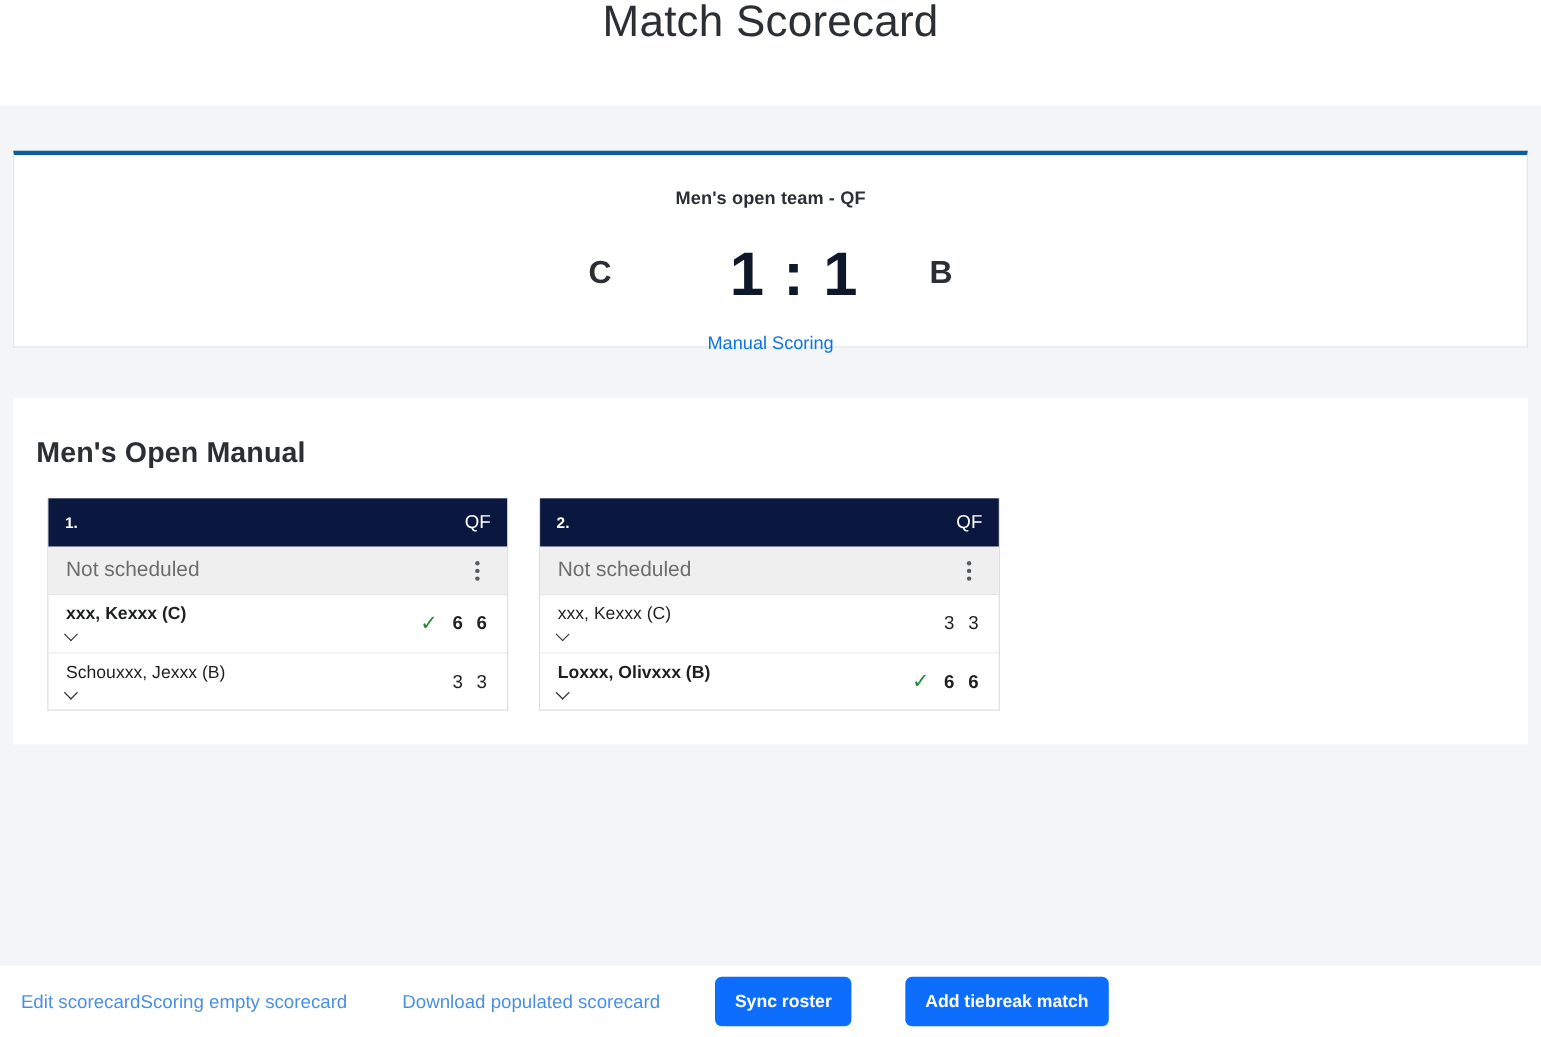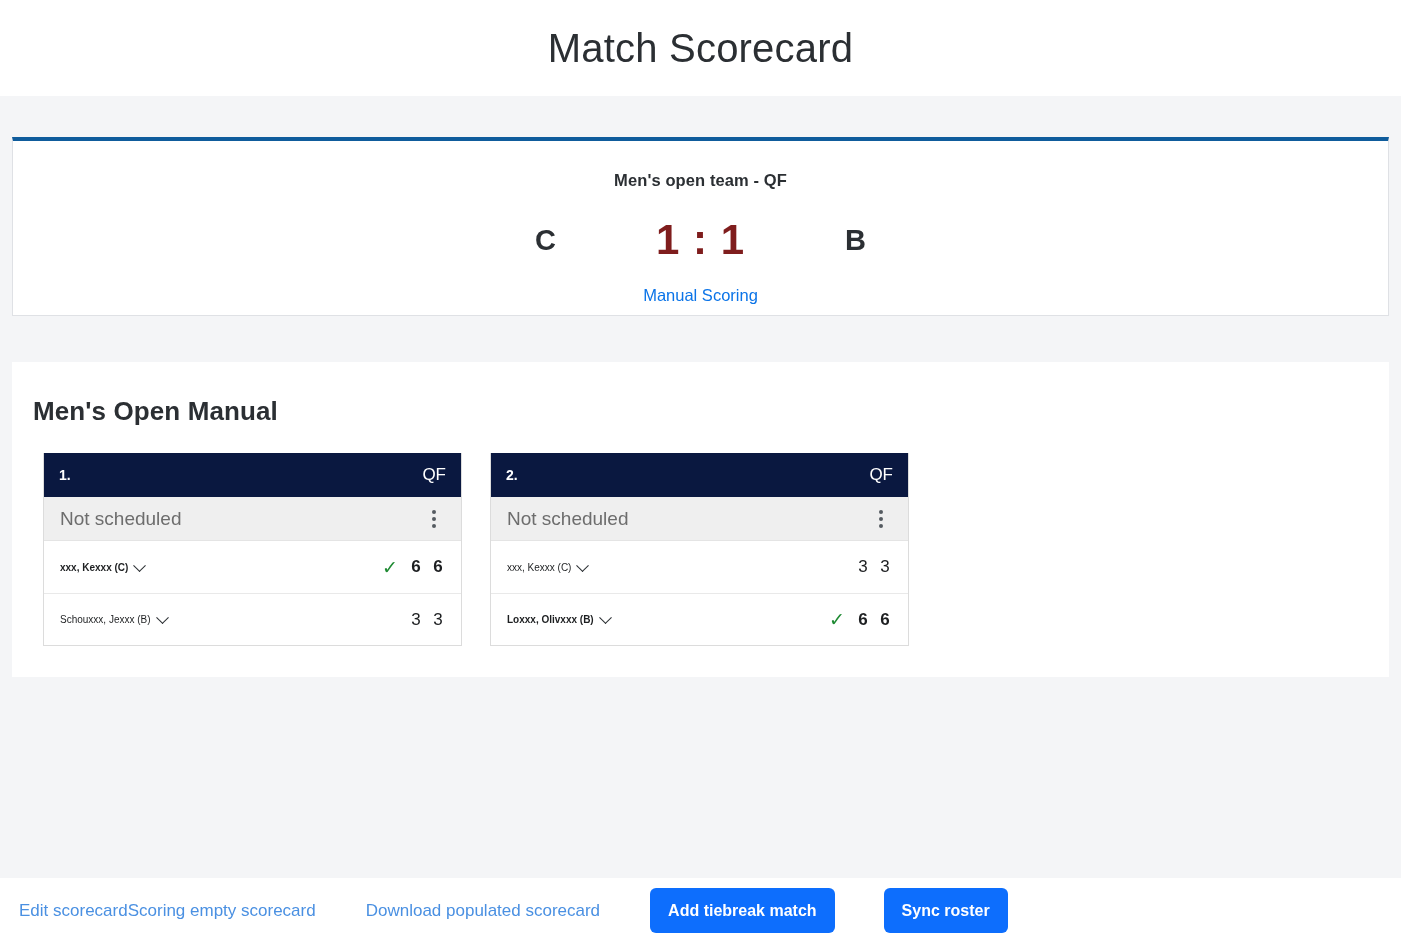--- a/index.html
+++ b/index.html
@@ -16,21 +16,21 @@
     color: #212529;
     overflow: hidden;
     position: relative;
   }
 
   
   .title-band {
     height: 96px;
     background: #ffffff;
     display: flex;
-    align-items: center;
+    align-items: flex-start;
     justify-content: center;
   }
   .page-title {
     font-size: 40px;
     font-weight: 400;
     color: #2b2f33;
     letter-spacing: 0.2px;
     line-height: 1;
     margin: 0;
   }
@@ -64,25 +64,25 @@
     gap: 0;
   }
   .team-letter {
     font-size: 29px;
     font-weight: 700;
     color: #2b2f33;
     width: 150px;
     text-align: center;
   }
   .score-value {
-    font-size: 42px;
-    font-weight: 700;
-    color: #7f1d1d;
+    font-size: 56px;
+    font-weight: 700;
+    color: #0f172a;
     width: 160px;
-    text-align: center;
+    text-align: right;
     letter-spacing: 1px;
   }
   .manual-scoring {
     display: block;
     text-align: center;
     margin-top: 22px;
     color: #0b74e8;
     font-size: 16.5px;
     text-decoration: none;
     font-weight: 400;
@@ -148,26 +148,27 @@
 
   .player-row {
     height: 52px;
     display: flex;
     align-items: center;
     justify-content: space-between;
     padding: 0 17px 0 16px;
   }
   .player-row + .player-row { border-top: 1px solid #e9e9e9; }
   .player-name {
-    font-size: 10px;
+    font-size: 16px;
     color: #1d1f21;
     display: inline-flex;
-    align-items: flex-end;
+    align-items: flex-start;
     gap: 7px;
     white-space: nowrap;
+    flex-direction: column;
   }
   .player-row.winner .player-name { font-weight: 700; }
   .chev {
     display: inline-block;
     width: 9px; height: 9px;
     border-right: 1.8px solid #2b2f33;
     border-bottom: 1.8px solid #2b2f33;
     transform: rotate(45deg) translate(-2px,-2px);
   }
   .scores {
@@ -327,15 +328,15 @@
 
   </div>
 </section>
 
 <div class="footer-gap"></div>
 
 <footer class="footer">
   <a href="#" class="footer-link primary fl-1">Edit scorecard</a>
   <a href="#" class="footer-link fl-2">Scoring empty scorecard</a>
   <a href="#" class="footer-link fl-3">Download populated scorecard</a>
+  <button class="btn">Sync roster</button>
   <button class="btn">Add tiebreak match</button>
-  <button class="btn">Sync roster</button>
 </footer>
 
 </body></html>

